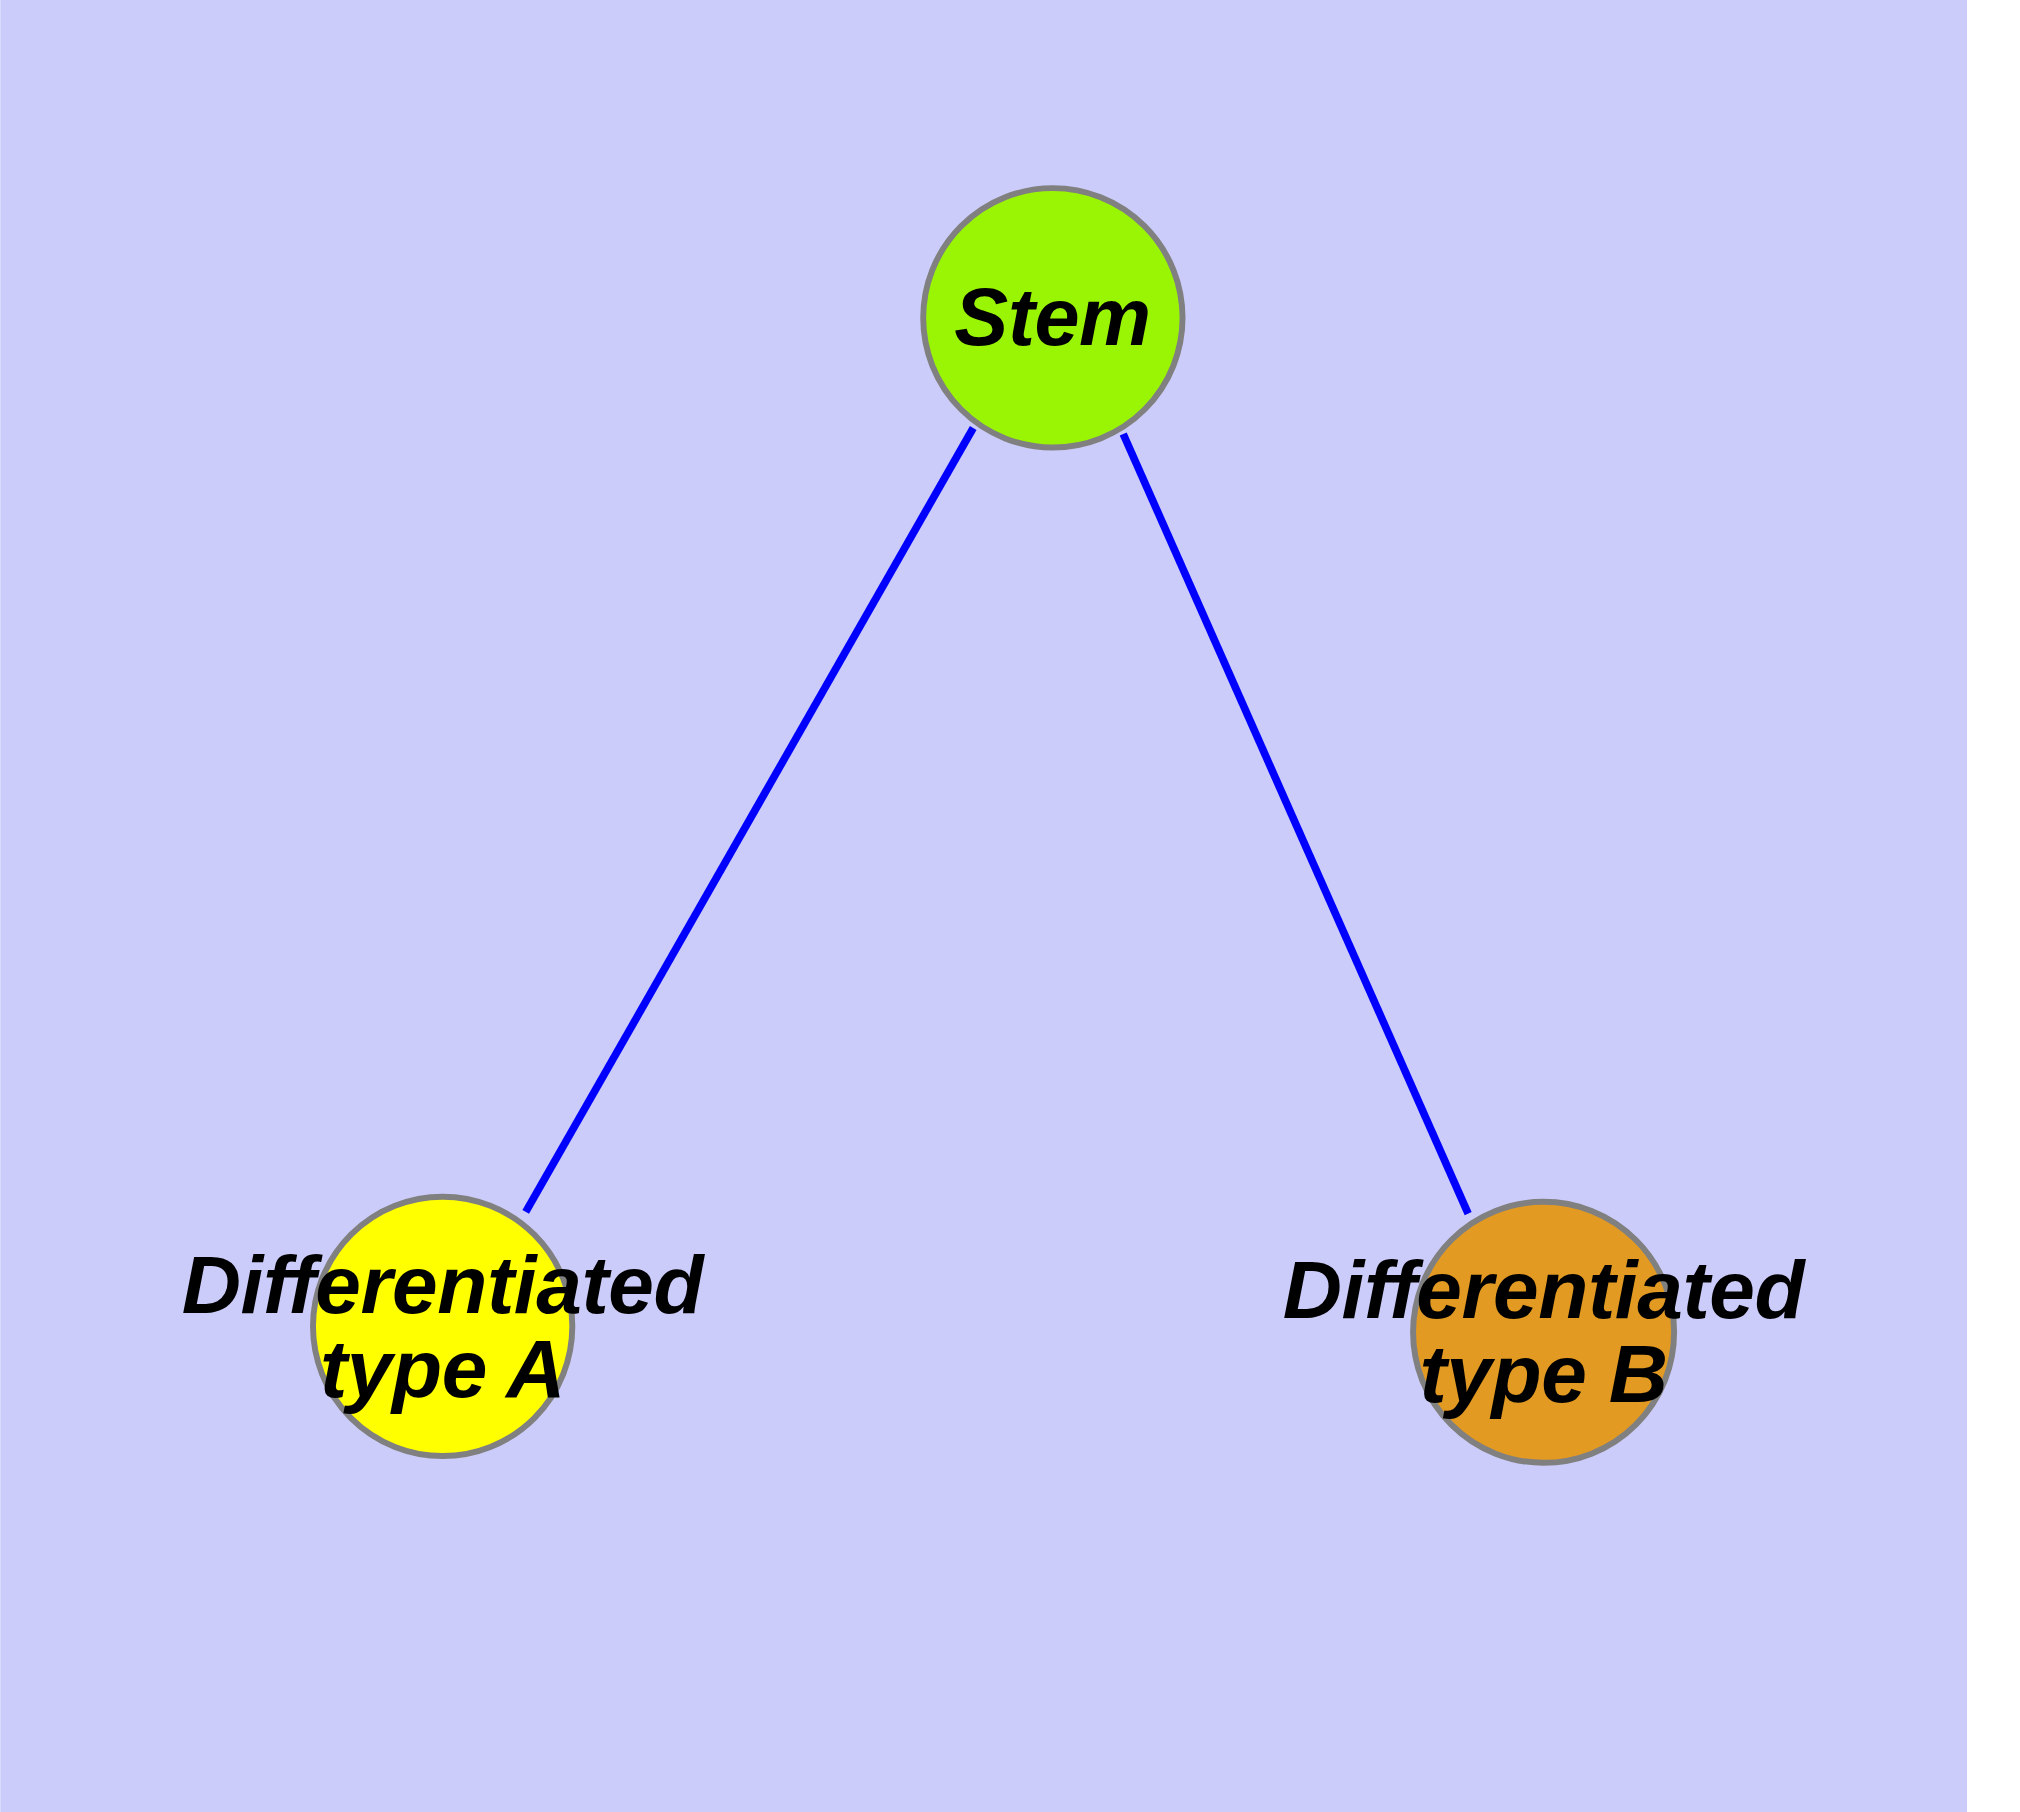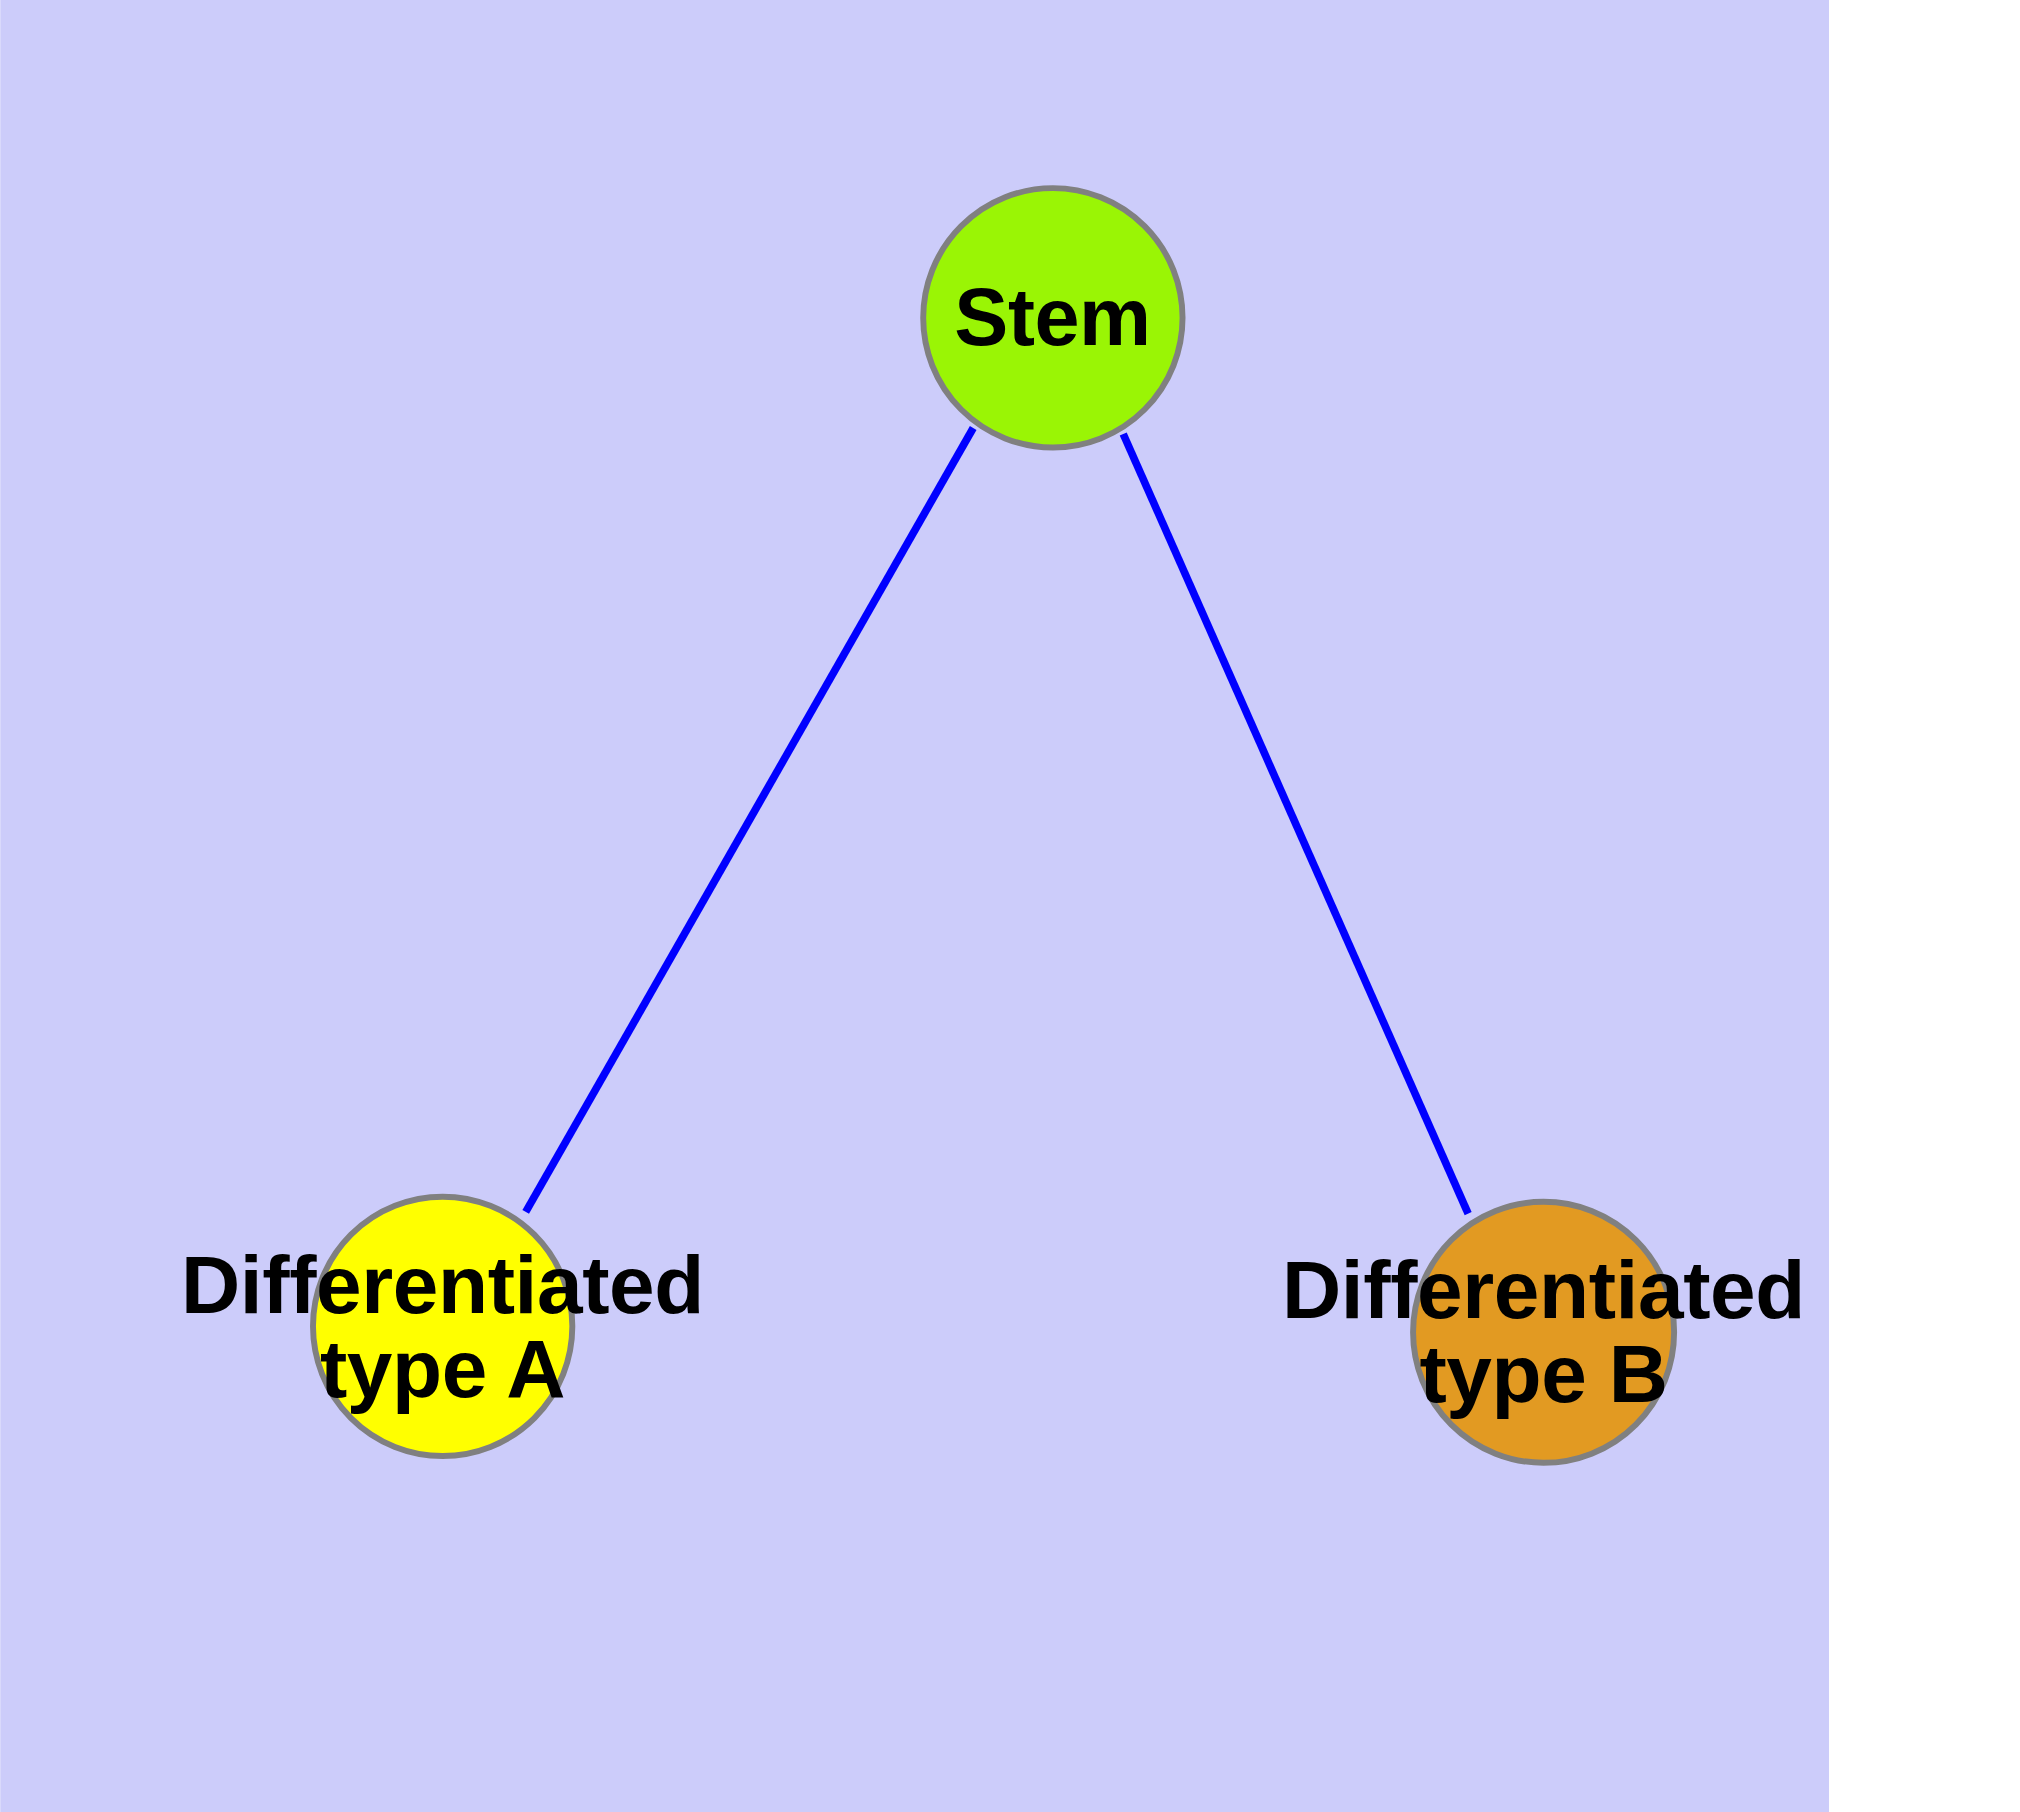--- a/index.html
+++ b/index.html
@@ -36,21 +36,21 @@
   .node-label.root {
     font-size: 81px;
   }
   .node-label.leaf {
     font-size: 82px;
   }
 </style>
 </head>
 <body>
 
-<div id="canvas" style="width: 1829px; height: 1812px;">
+<div id="canvas" style="width: 1967px; height: 1812px; font-style: italic;">
 
   <svg id="graph-svg" viewBox="0 0 2384 2138" xmlns="http://www.w3.org/2000/svg">
 
     <rect id="bg-rect" x="0" y="0" width="2384" height="2138" fill="#CCCCFA"></rect>
 
     <g id="edges-group">
       <line id="edge-0" stroke-linecap="butt" x1="1148" y1="505" x2="620" y2="1430" stroke="#0000FF" stroke-width="9"></line>
       <line id="edge-1" stroke-linecap="butt" x1="1325" y1="512" x2="1732" y2="1432" stroke="#0000FF" stroke-width="9"></line>
     </g>
 

